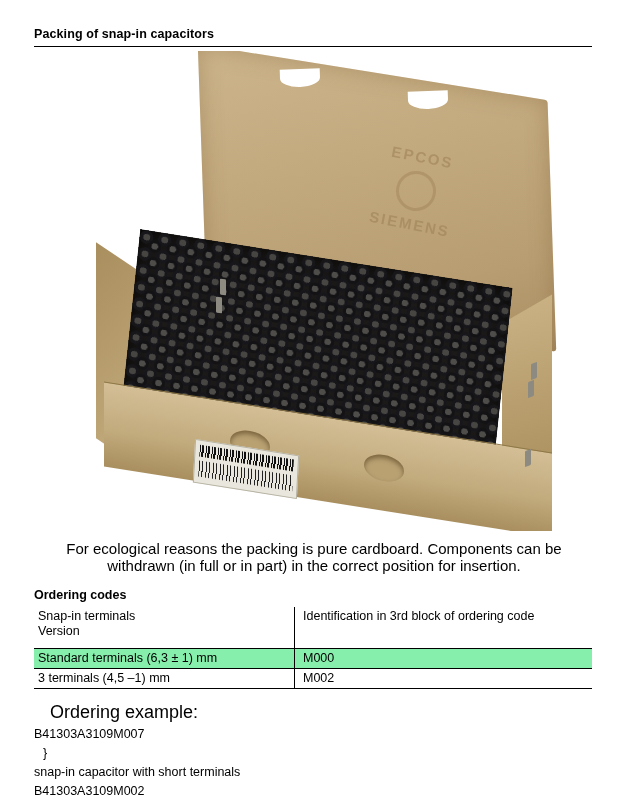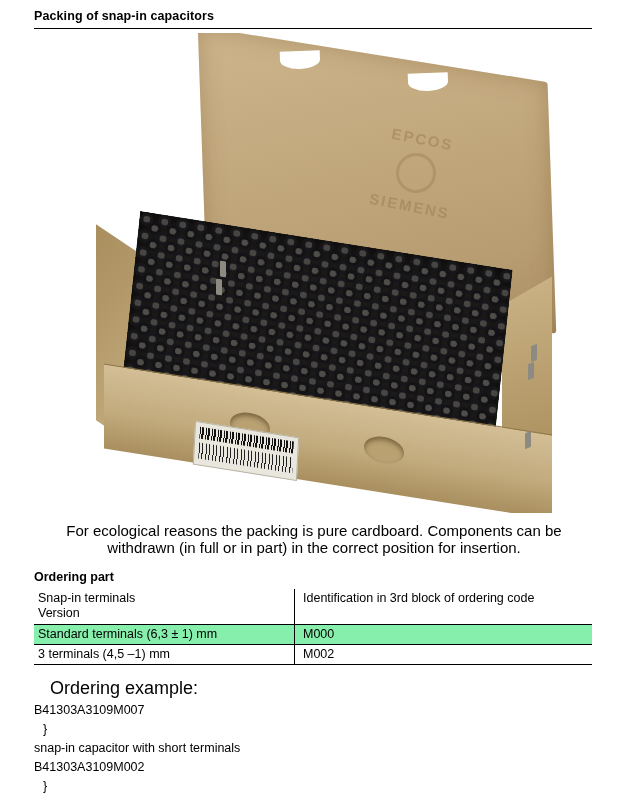--- a/index.html
+++ b/index.html
@@ -19,21 +19,21 @@
     position: relative;
     width: 626px;
     height: 805px;
     box-sizing: border-box;
     padding: 0 34px;
   }
   .section-title {
     font-size: 12.5px;
     font-weight: bold;
     margin: 0;
-    padding-top: 9px;
+    padding-top: 27px;
     letter-spacing: 0.1px;
   }
   .rule {
     border-top: 1px solid #000;
     margin-top: 5px;
     width: 558px;
   }
 
   
   .photo-wrap {
@@ -203,21 +203,21 @@
     width: 558px;
     margin-top: 5px;
     font-size: 12.5px;
   }
   table.codes td {
     border: 0;
     padding: 2px 6px 2px 4px;
     vertical-align: top;
     line-height: 15px;
   }
-  table.codes tr.head td { border-bottom: 1px solid #000; padding-bottom: 3px;}
+  table.codes tr.head td { border-bottom: 1px solid #000; padding-bottom: 9px;}
   table.codes tr.row td { border-bottom: 1px solid #000; }
   table.codes tr.shaded td { background: #86efac; }
   table.codes td.col2 { border-left: 1px solid #000; padding-left: 8px; }
 
   .example-title { font-size: 18px; margin: 13px 0 2px 16px; }
   .example-row {
     font-size: 12.5px;
     line-height: 19px;
     display: flex;
     align-items: baseline;
@@ -267,21 +267,21 @@
       <div class="staple st1"></div>
       <div class="staple st2"></div>
       <div class="staple st3"></div>
       <div class="staple st4"></div>
       <div class="staple st5"></div>
     </div>
   </div>
 
   <p class="para">For ecological reasons the packing is pure cardboard. Components can be withdrawn (in full or in part) in the correct position for insertion.</p>
 
-  <h2 class="sub-title">Ordering part</h2>
+  <h2 class="sub-title">Ordering codes</h2>
 
   <table class="codes">
     <tbody>
       <tr class="head">
         <td style="width:250px">
           <div>Snap-in terminals</div>
           <div>Version</div>
         </td>
         <td class="col2">Identification in 3rd block of ordering code</td>
       </tr>

